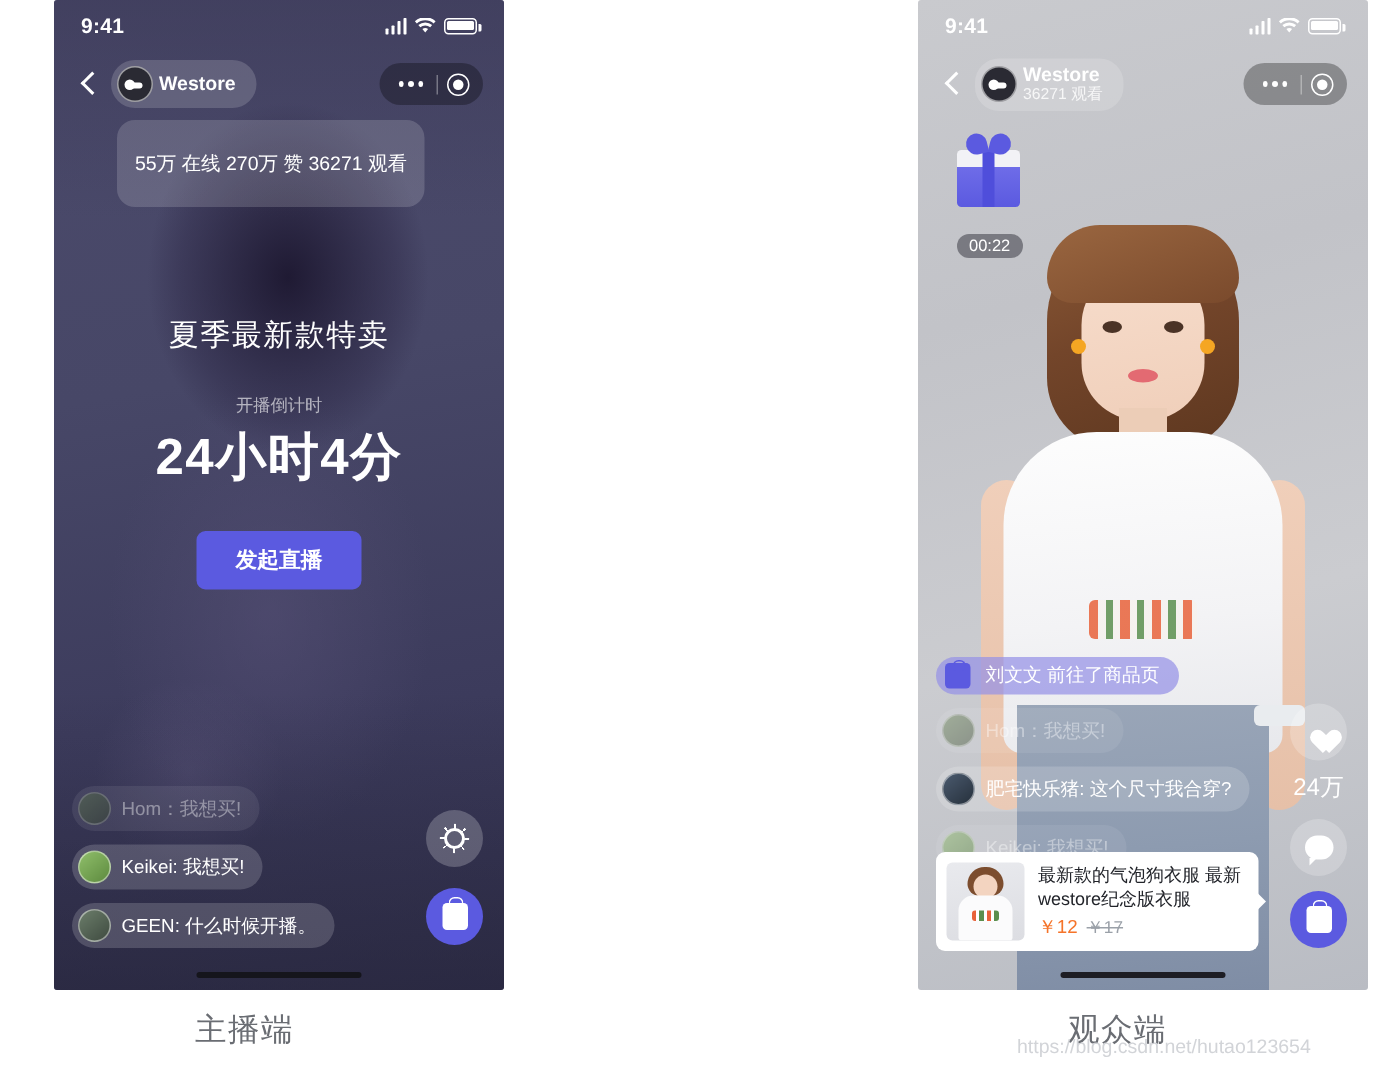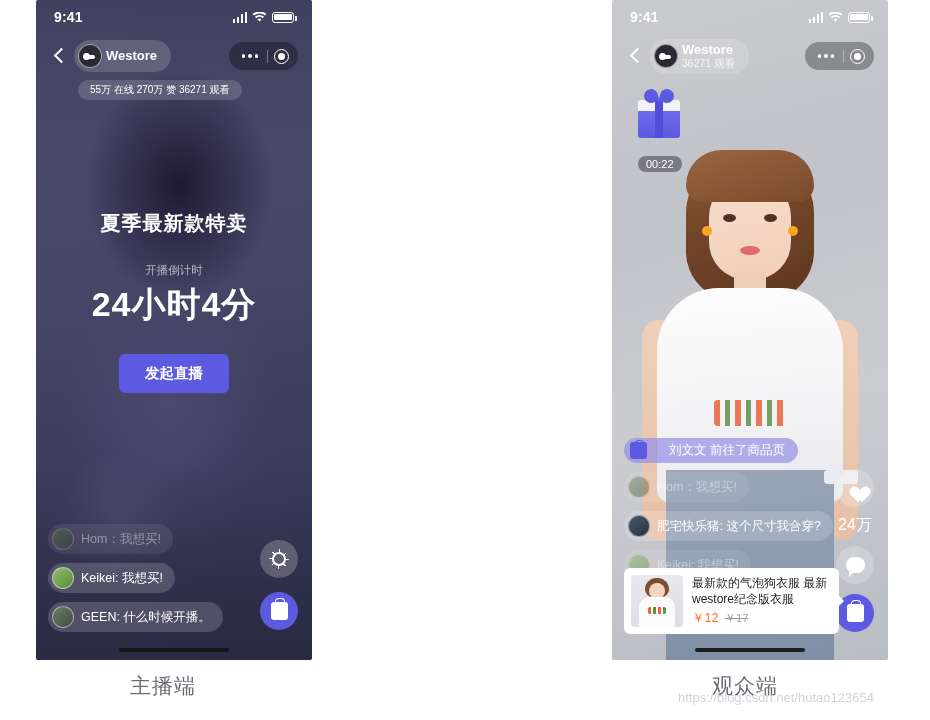--- a/index.html
+++ b/index.html
@@ -7,21 +7,21 @@
     width: 930px; height: 720px;
     background: #ffffff;
     font-family: "Liberation Sans", "DejaVu Sans", sans-serif;
     overflow: hidden;
   }
   .stage { position: relative; width: 930px; height: 720px; }
 
   
   .phone {
     position: absolute;
-    width: 276px; height: 660px;
+    width: 300px; height: 660px;
     border-radius: 2px;
     overflow: hidden;
   }
   #phone-host { left: 36px; top: 0; }
   #phone-viewer { left: 612px; top: 0; }
 
   
   .bg-host {
     position: absolute; inset: 0;
     background:
@@ -143,29 +143,29 @@
   .rec { width: 26px; height: 26px; display: flex; align-items: center; justify-content: center; cursor: pointer; }
   .rec span {
     width: 15px; height: 15px; border-radius: 50%; border: 1.6px solid #fff;
     display: flex; align-items: center; justify-content: center;
   }
   .rec span::before { content: ""; width: 7px; height: 7px; border-radius: 50%; background: #fff; }
 
   .stats-pill {
     position: absolute; left: 42px; top: 80px; z-index: 30;
     background: rgba(255,255,255,.16); border-radius: 12px;
-    padding: 3px 12px; color: #fff; font-size: 10px; white-space: nowrap;
+    padding: 20px 12px; color: #fff; font-size: 13px; white-space: nowrap;
   }
 
   
   .center {
     position: absolute; left: 0; right: 0; top: 210px; z-index: 25;
     display: flex; flex-direction: column; align-items: center;
   }
-  .c-title { color: #fff; font-size: 20px; font-weight: bold; letter-spacing: 1px; }
+  .c-title { color: #fff; font-size: 20px; font-weight: normal; letter-spacing: 1px; }
   .c-label { color: rgba(255,255,255,.62); font-size: 11.5px; margin-top: 26px; }
   .c-count { color: #fff; font-size: 34px; font-weight: bold; margin-top: 4px; letter-spacing: 1px; }
   .c-btn {
     margin-top: 26px; background: #5b5ae0; color: #fff;
     border: none; border-radius: 6px; padding: 10px 26px;
     font-size: 14.5px; font-weight: bold; cursor: pointer;
     font-family: "Liberation Sans", sans-serif;
   }
 
   
@@ -181,21 +181,21 @@
   .m-av { width: 22px; height: 22px; border-radius: 50%; flex: 0 0 auto; border: 1px solid rgba(255,255,255,.45); }
   .m-av.a1 { background: linear-gradient(140deg,#6f8a5a,#45543a); }
   .m-av.a2 { background: linear-gradient(140deg,#cbbf9a,#9c8f6a); }
   .m-av.a3 { background: linear-gradient(140deg,#8fbe6a,#5d8a3f); }
   .m-av.a4 { background: linear-gradient(140deg,#6b7d6a,#3f4b40); }
   .m-av.a5 { background: linear-gradient(140deg,#4a5a6e,#26303c); }
   .m-av.a6 { background: linear-gradient(140deg,#7b8aa0,#4b5668); }
   .m-txt { color: #fff; font-size: 12.5px; white-space: nowrap; }
 
   .notice {
-    display: flex; align-items: center; gap: 22px; align-self: flex-start;
+    display: flex; align-items: center; gap: 10px; align-self: flex-start;
     background: rgba(150,145,230,.72); border-radius: 15px; padding: 4px 13px 4px 6px;
   }
   .notice .bagico {
     width: 17px; height: 17px; border-radius: 3px; background: #5b5ae0; position: relative; flex: 0 0 auto;
   }
   .notice .bagico::before {
     content: ""; position: absolute; left: 5px; top: -2.5px; width: 7px; height: 6px;
     border: 1.5px solid #5b5ae0; border-bottom: none; border-radius: 4px 4px 0 0;
   }
   .notice-txt { color: #fff; font-size: 12.5px; white-space: nowrap; }

